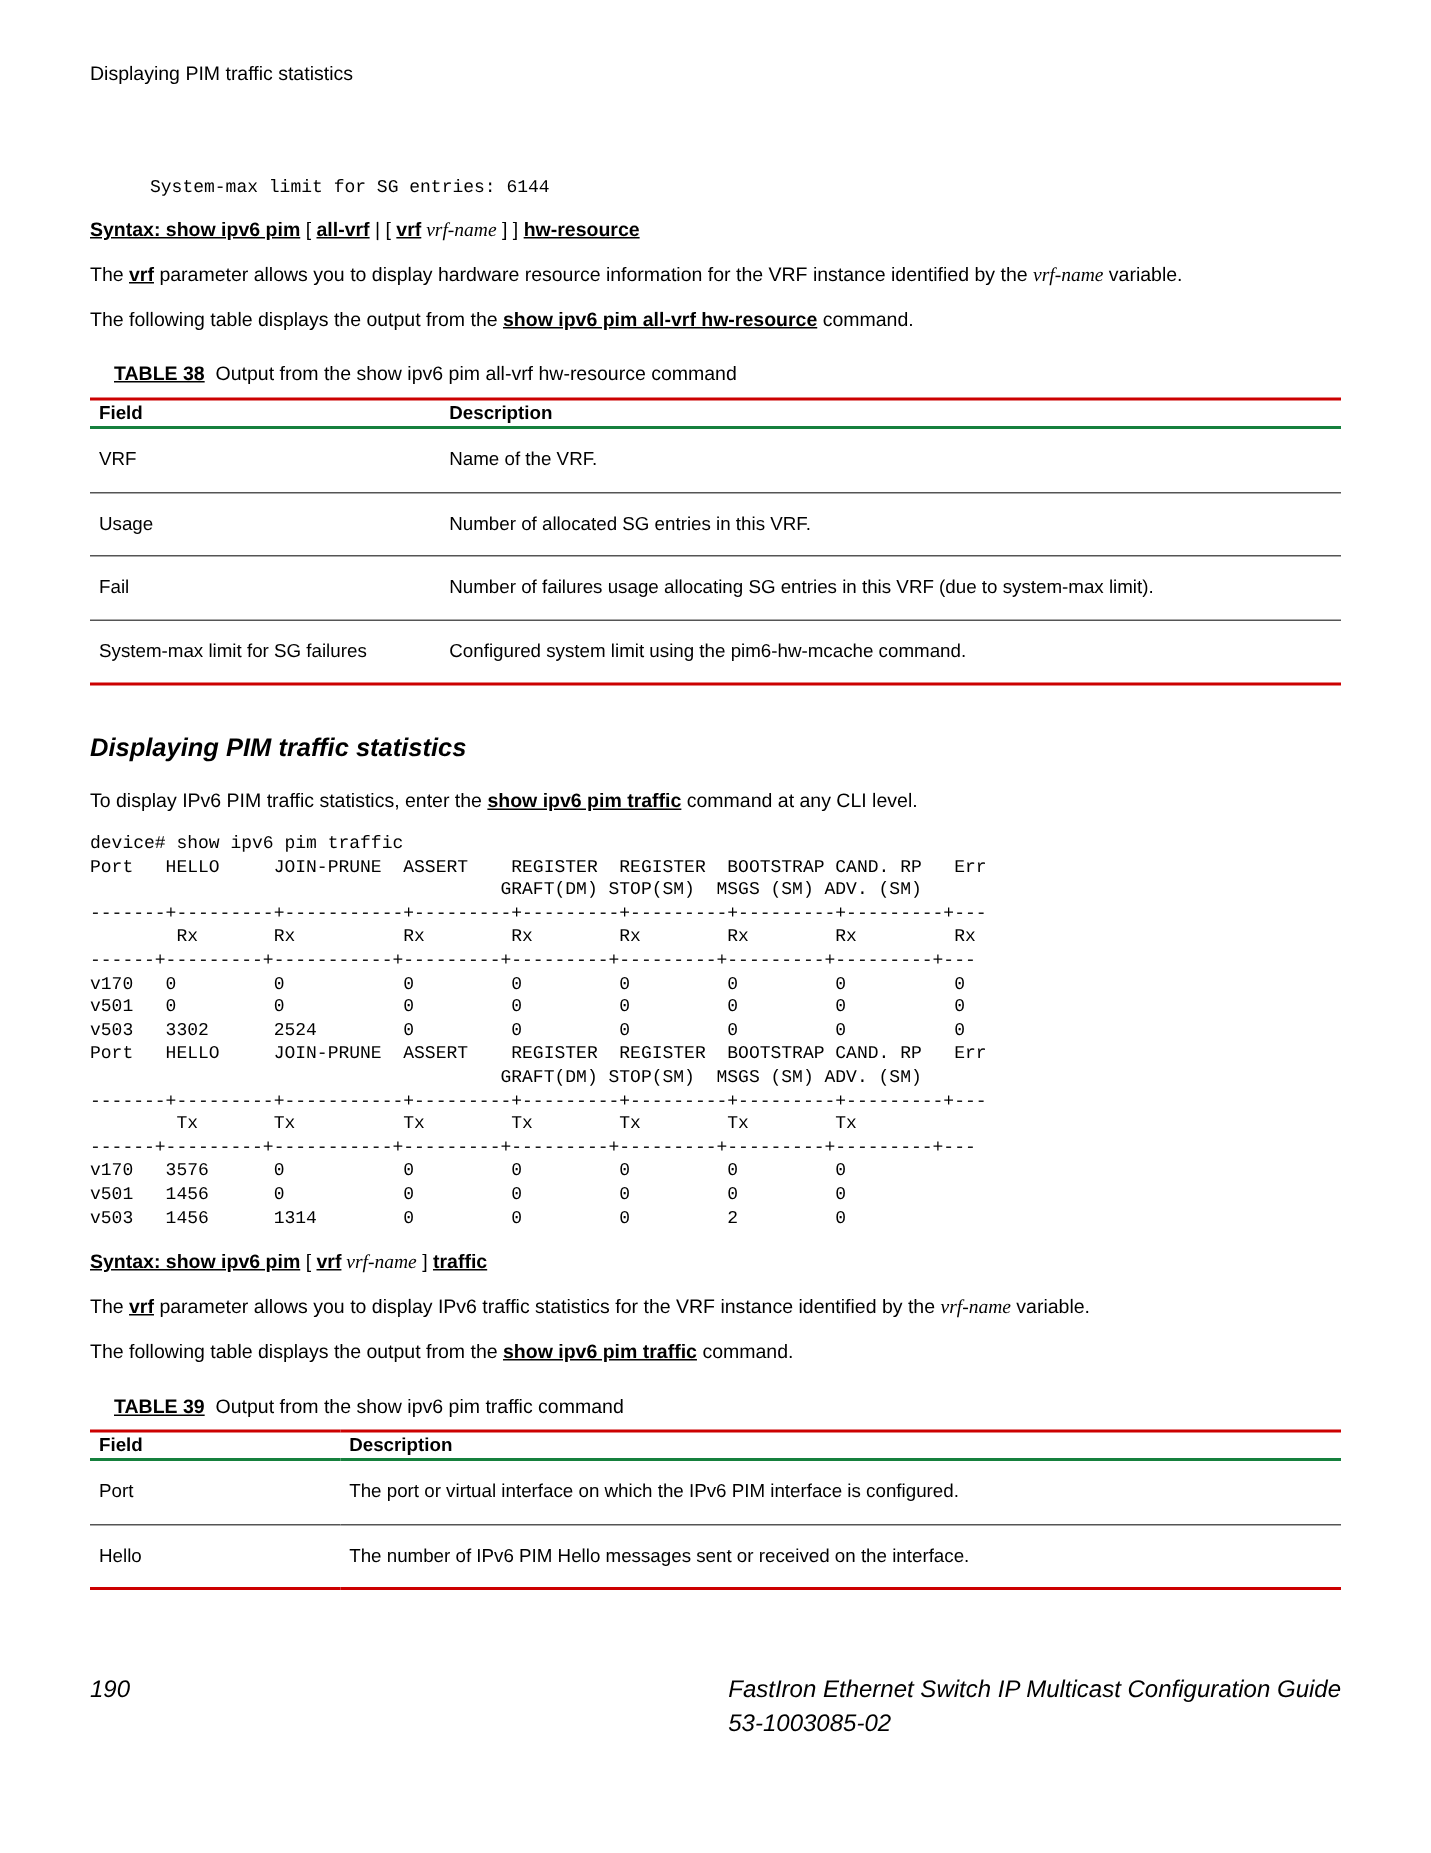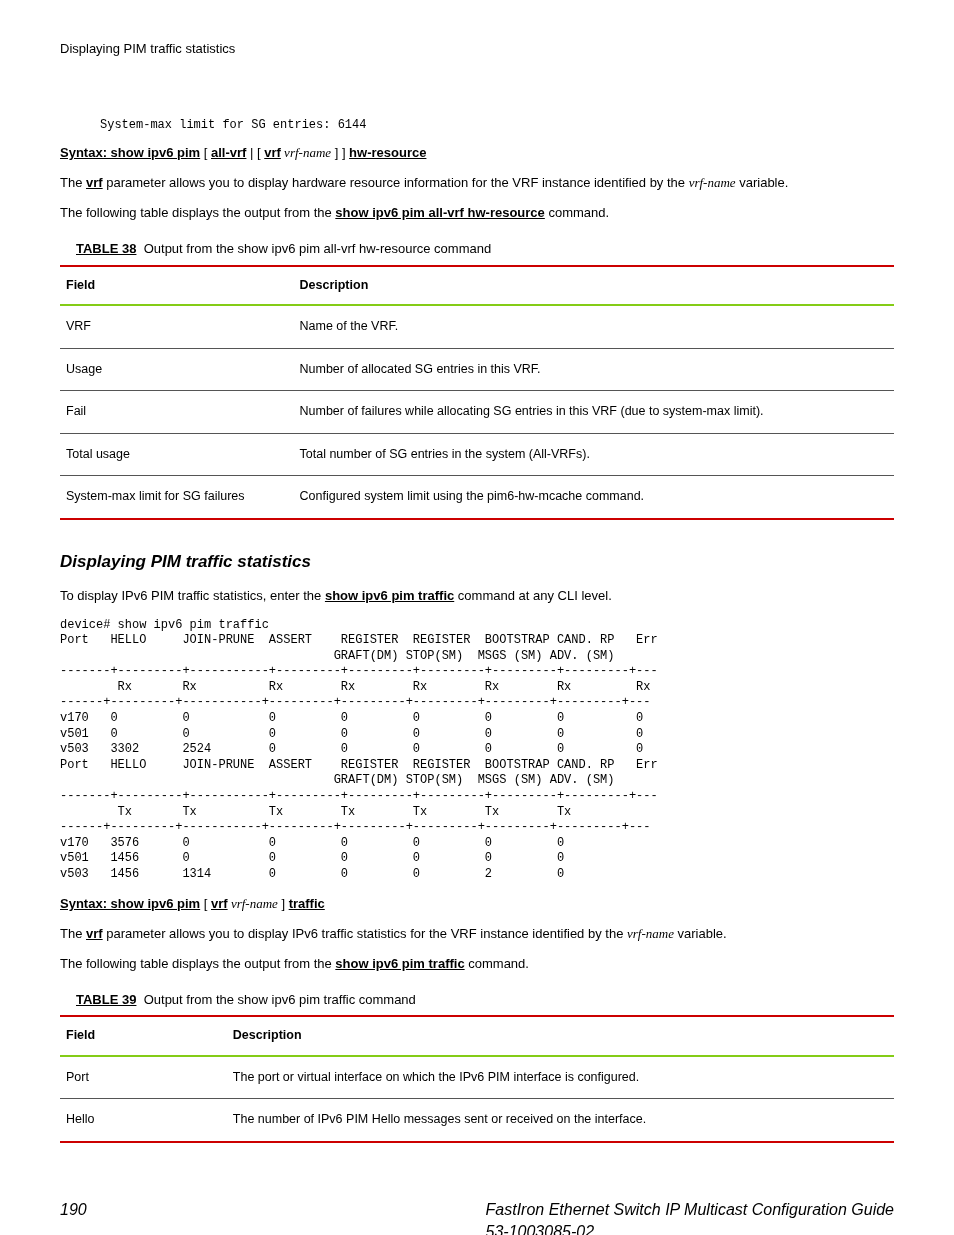--- a/index.html
+++ b/index.html
@@ -44,22 +44,22 @@
     width: 100%;
     border-collapse: collapse;
     margin-bottom: 20px;
   }
   table.ruled {
     border-top: 2px solid #c00;
   }
   table.ruled th {
     text-align: left;
     font-weight: bold;
-    padding: 10px 6px;
-    border-bottom: 2px solid #84cc16;
+    padding: 0 6px;
+    border-bottom: 2px solid #15803d;
     font-size: 12.5px;
   }
   table.ruled td {
     padding: 12px 6px;
     border-bottom: 1px solid #555;
     vertical-align: top;
     font-size: 12.5px;
   }
   table.ruled tr:last-child td {
     border-bottom: 2px solid #c00;
@@ -116,25 +116,21 @@
     <tr>
         <td>VRF</td>
         <td>Name of the VRF.</td>
       </tr>
     <tr>
         <td>Usage</td>
         <td>Number of allocated SG entries in this VRF.</td>
       </tr>
     <tr>
         <td>Fail</td>
-        <td>Number of failures while allocating SG entries in this VRF (due to system-max limit).</td>
-      </tr>
-    <tr>
-        <td>Total usage</td>
-        <td>Total number of SG entries in the system (All-VRFs).</td>
+        <td>Number of failures usage allocating SG entries in this VRF (due to system-max limit).</td>
       </tr>
     <tr>
         <td>System-max limit for SG failures</td>
         <td>Configured system limit using the pim6-hw-mcache command.</td>
       </tr>
   </tbody>
 </table>
 
 <h2 class="section">Displaying PIM traffic statistics</h2>
 

